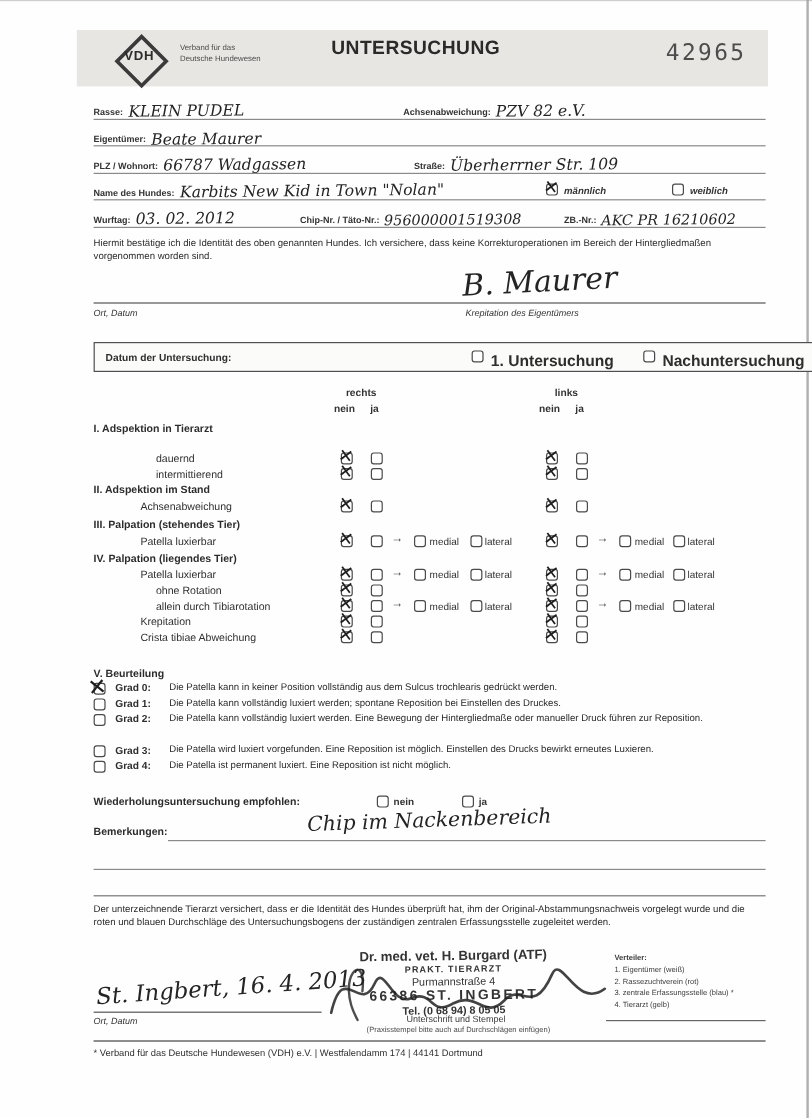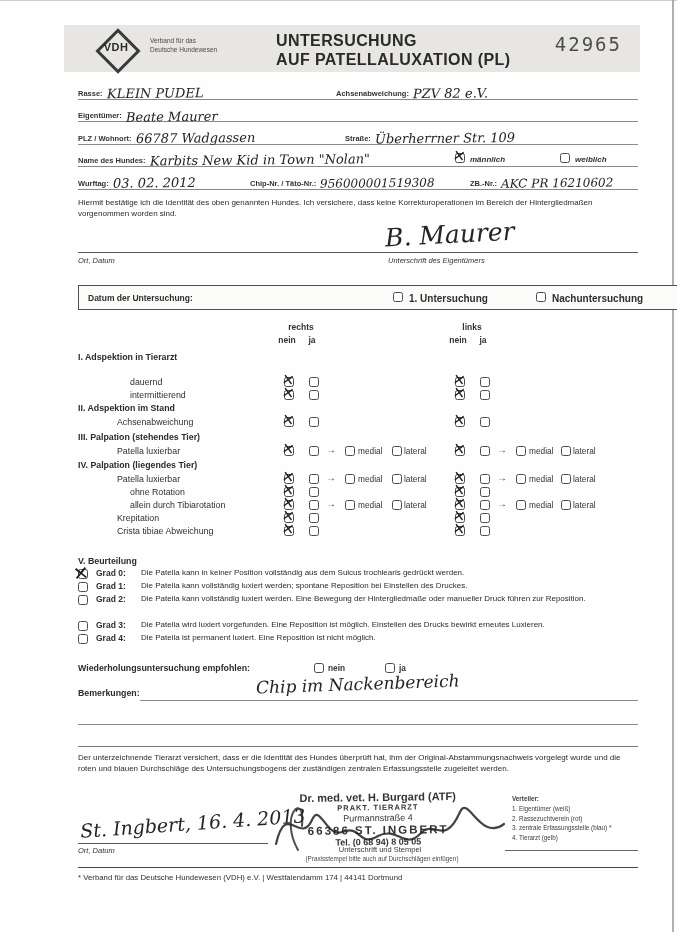--- a/index.html
+++ b/index.html
@@ -37,21 +37,21 @@
   .cb.bigx.checked::after{font-size:19px;left:-6px;top:-8px;transform:rotate(-6deg);}
 
   .para{position:absolute;left:78px;width:558px;font-size:8px;color:#2b2b2b;line-height:1.35;}
   .hline{position:absolute;height:0;border-top:1.2px solid #555;}
   .sublabel{position:absolute;font-size:7.5px;color:#333;font-style:italic;}
 
   
   .exam-box{position:absolute;left:78px;top:285px;width:631px;height:25px;border:1.8px solid #4f4f4f;
       background:#fbfbfa;box-sizing:border-box;}
   .exam-box .bx-label{position:absolute;left:9px;top:7px;font-size:8.5px;font-weight:bold;}
-  .bx-opt-label{font-size:10px;font-weight:bold;position:absolute;top:7px;}
+  .bx-opt-label{font-size:13px;font-weight:bold;position:absolute;top:7px;}
 
   
   .xhdr{position:absolute;font-size:8.5px;font-weight:bold;color:#333;text-align:center;}
   .xrow{position:absolute;left:0;width:677px;height:13px;}
   .xsec{position:absolute;left:78px;font-size:8.8px;font-weight:bold;color:#2c2c2c;white-space:nowrap;}
   .xlab{position:absolute;font-size:8.8px;color:#2f2f2f;white-space:nowrap;}
   .xarrow{position:absolute;font-size:10px;color:#3b3b3b;top:-2px;}
   .xopt{position:absolute;font-size:8.3px;color:#333;top:0;}
   .c-rn{left:284px}.c-rj{left:309px}.a-r{left:326px}.c-rm{left:345px}.t-rm{left:358px}
   .c-rl{left:392px}.t-rl{left:404px}
@@ -89,21 +89,20 @@
     <div class="logo-wrap">
       <div class="logo-diamond"></div>
       <div class="logo-text">VDH</div>
     </div>
     <div class="logo-sub">
       <div>Verband für das</div>
       <div>Deutsche Hundewesen</div>
     </div>
     <div class="title">
       <div>UNTERSUCHUNG</div>
-      <div>AUF PATELLALUXATION (PL)</div>
     </div>
     <div class="form-number">42965</div>
   </div>
 
   <div class="frow" style="top:82px">
     <div class="fpair" style="width:258px">
       <span class="flabel">Rasse:</span>
       <span class="hand fvalue" style="flex:1">KLEIN PUDEL</span>
     </div>
     <div class="fpair" style="flex:1">
@@ -154,21 +153,21 @@
       <span class="flabel">ZB.-Nr.:</span>
       <span class="hand fvalue" style="flex:1;font-size:12px">AKC PR 16210602</span>
     </div>
   </div>
 
   <div class="para" style="top:198px">Hiermit bestätige ich die Identität des oben genannten Hundes. Ich versichere, dass keine Korrekturoperationen im Bereich der Hintergliedmaßen vorgenommen worden sind.</div>
 
   <div class="hand" style="position:absolute;left:385px;top:220px;font-size:25px;transform:rotate(-3deg);">B. Maurer</div>
   <div class="hline" style="left:78px;top:252px;width:560px"></div>
   <div class="sublabel" style="left:78px;top:256px">Ort, Datum</div>
-  <div class="sublabel" style="left:388px;top:256px">Unterschrift des Eigentümers</div>
+  <div class="sublabel" style="left:388px;top:256px">Krepitation des Eigentümers</div>
 
   <div class="exam-box">
     <span class="bx-label">Datum der Untersuchung:</span>
     <span class="cb abs" style="left:314px;top:6px"></span>
     <span class="bx-opt-label" style="left:330px">1. Untersuchung</span>
     <span class="cb abs" style="left:457px;top:6px"></span>
     <span class="bx-opt-label" style="left:473px">Nachuntersuchung</span>
   </div>
 
   <div class="xhdr" style="left:278px;top:322px;width:46px">rechts</div>

